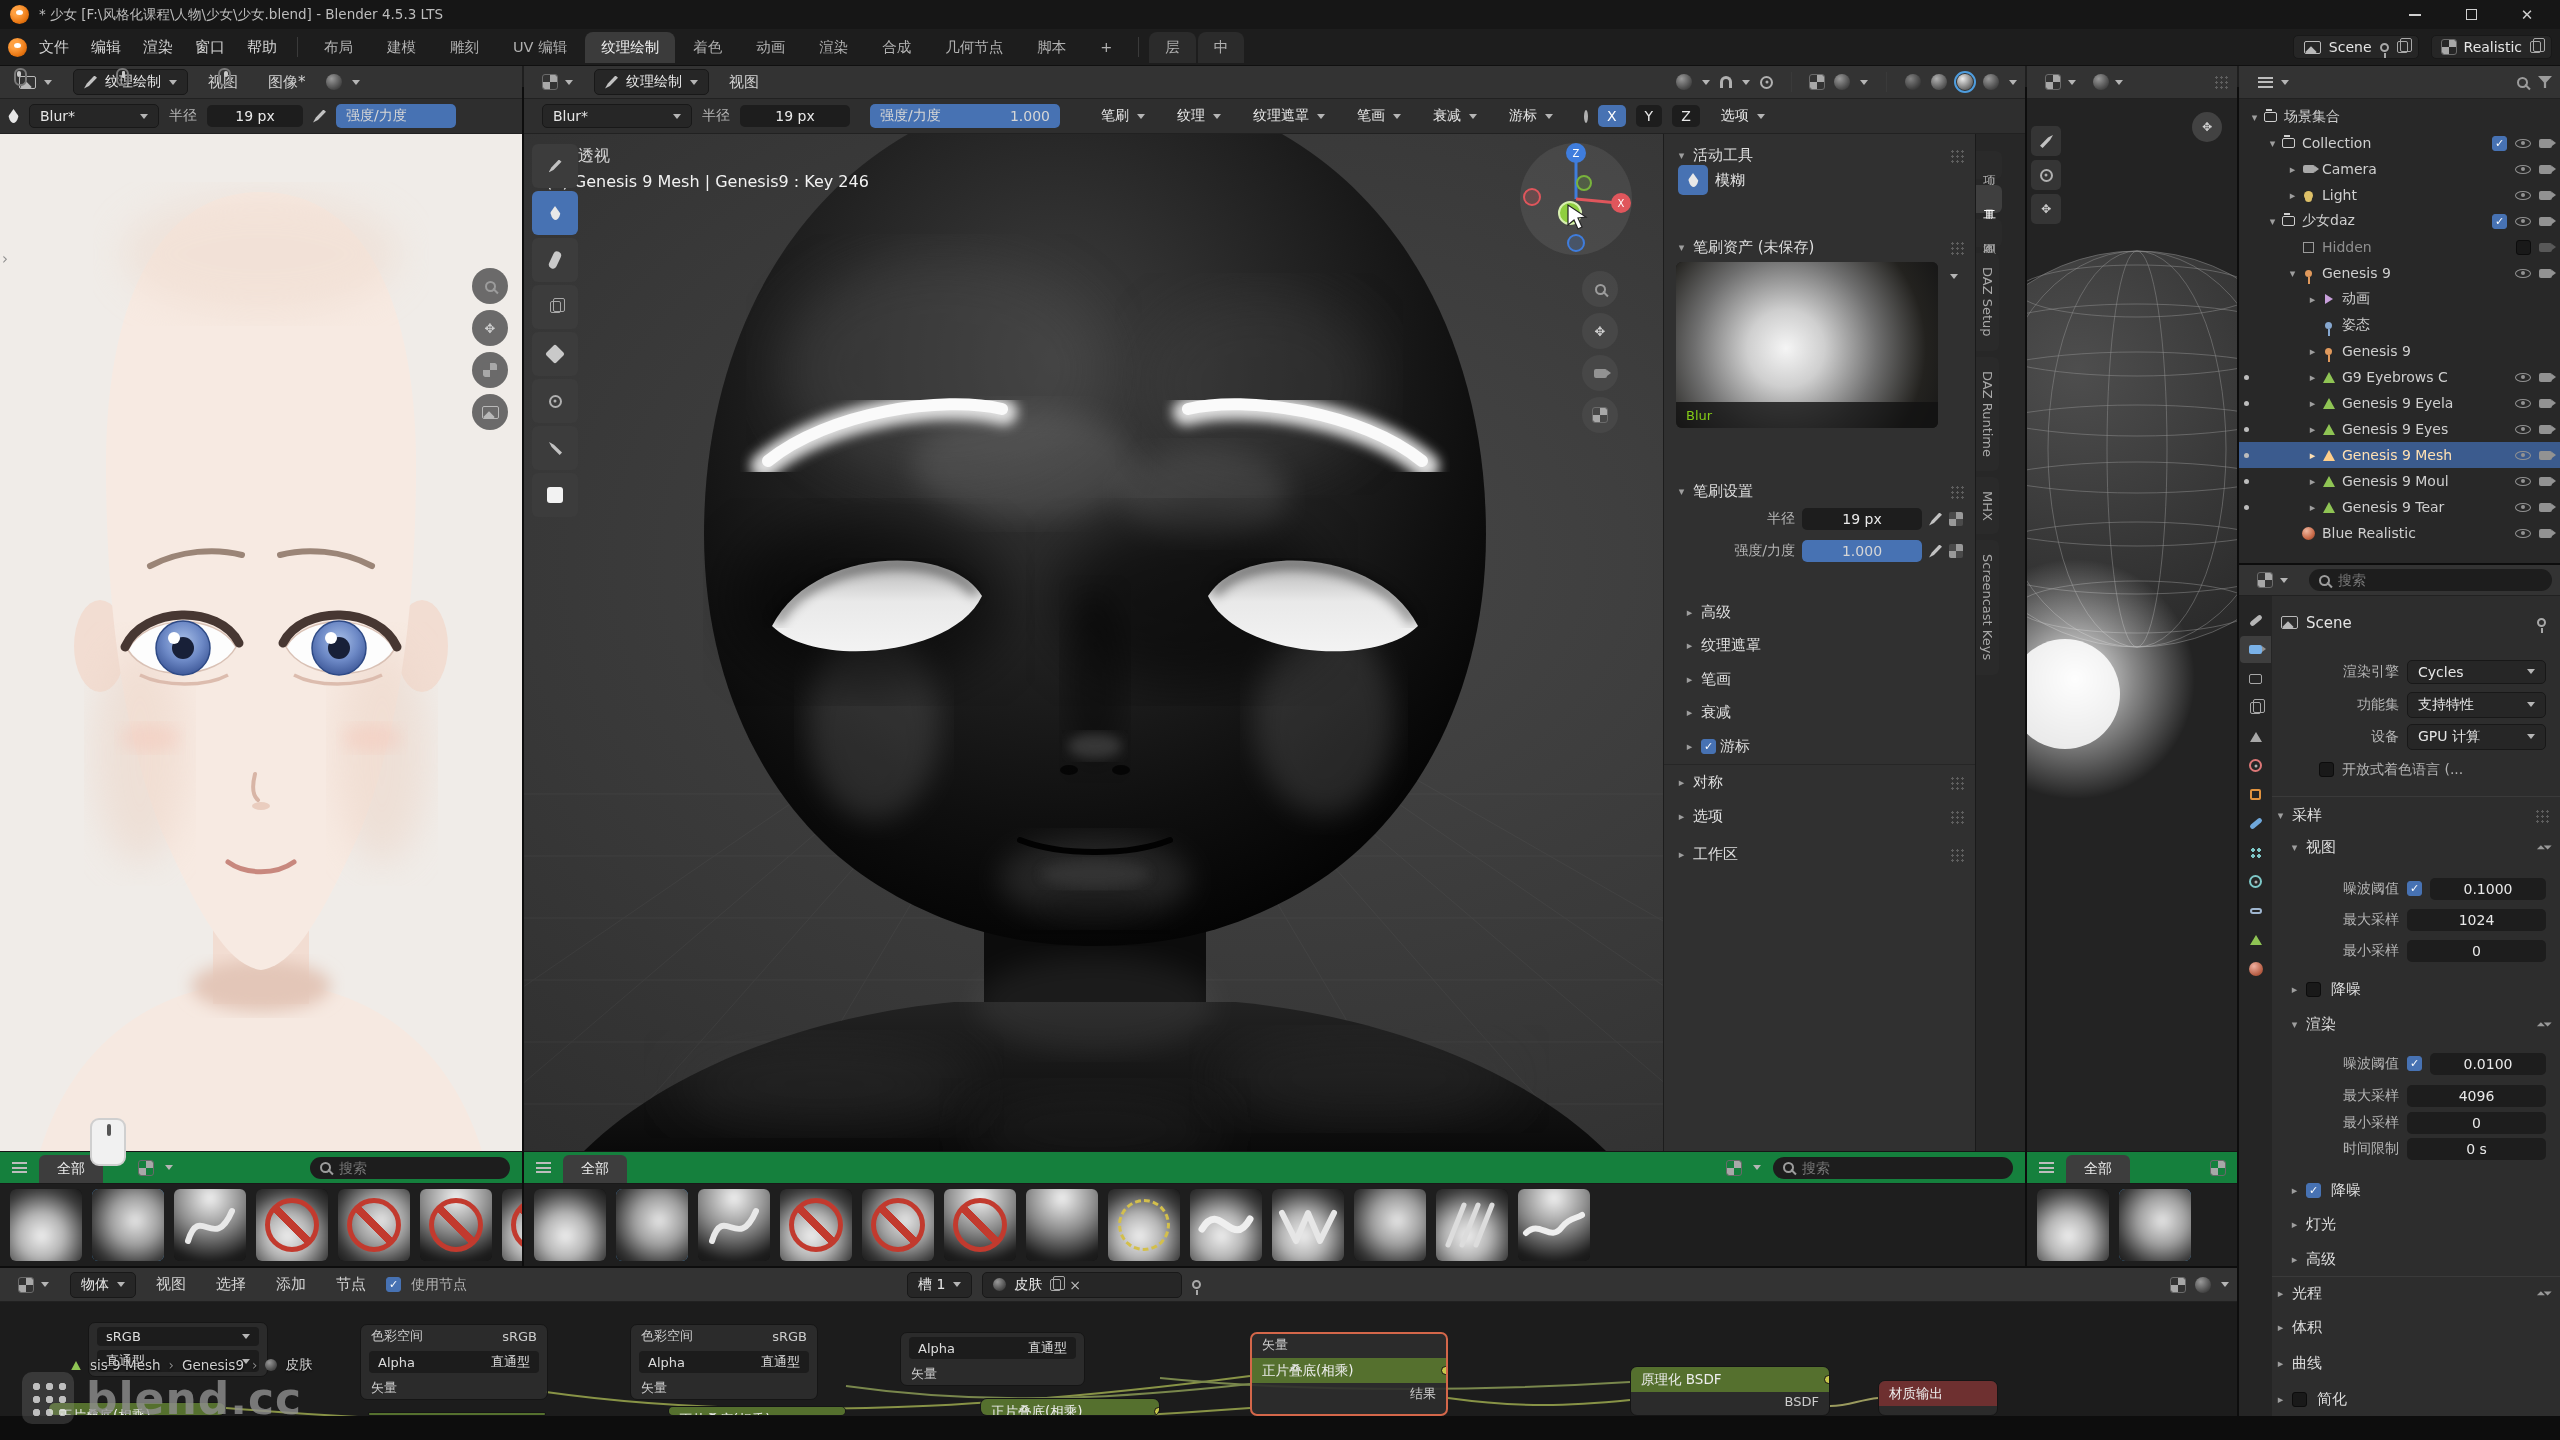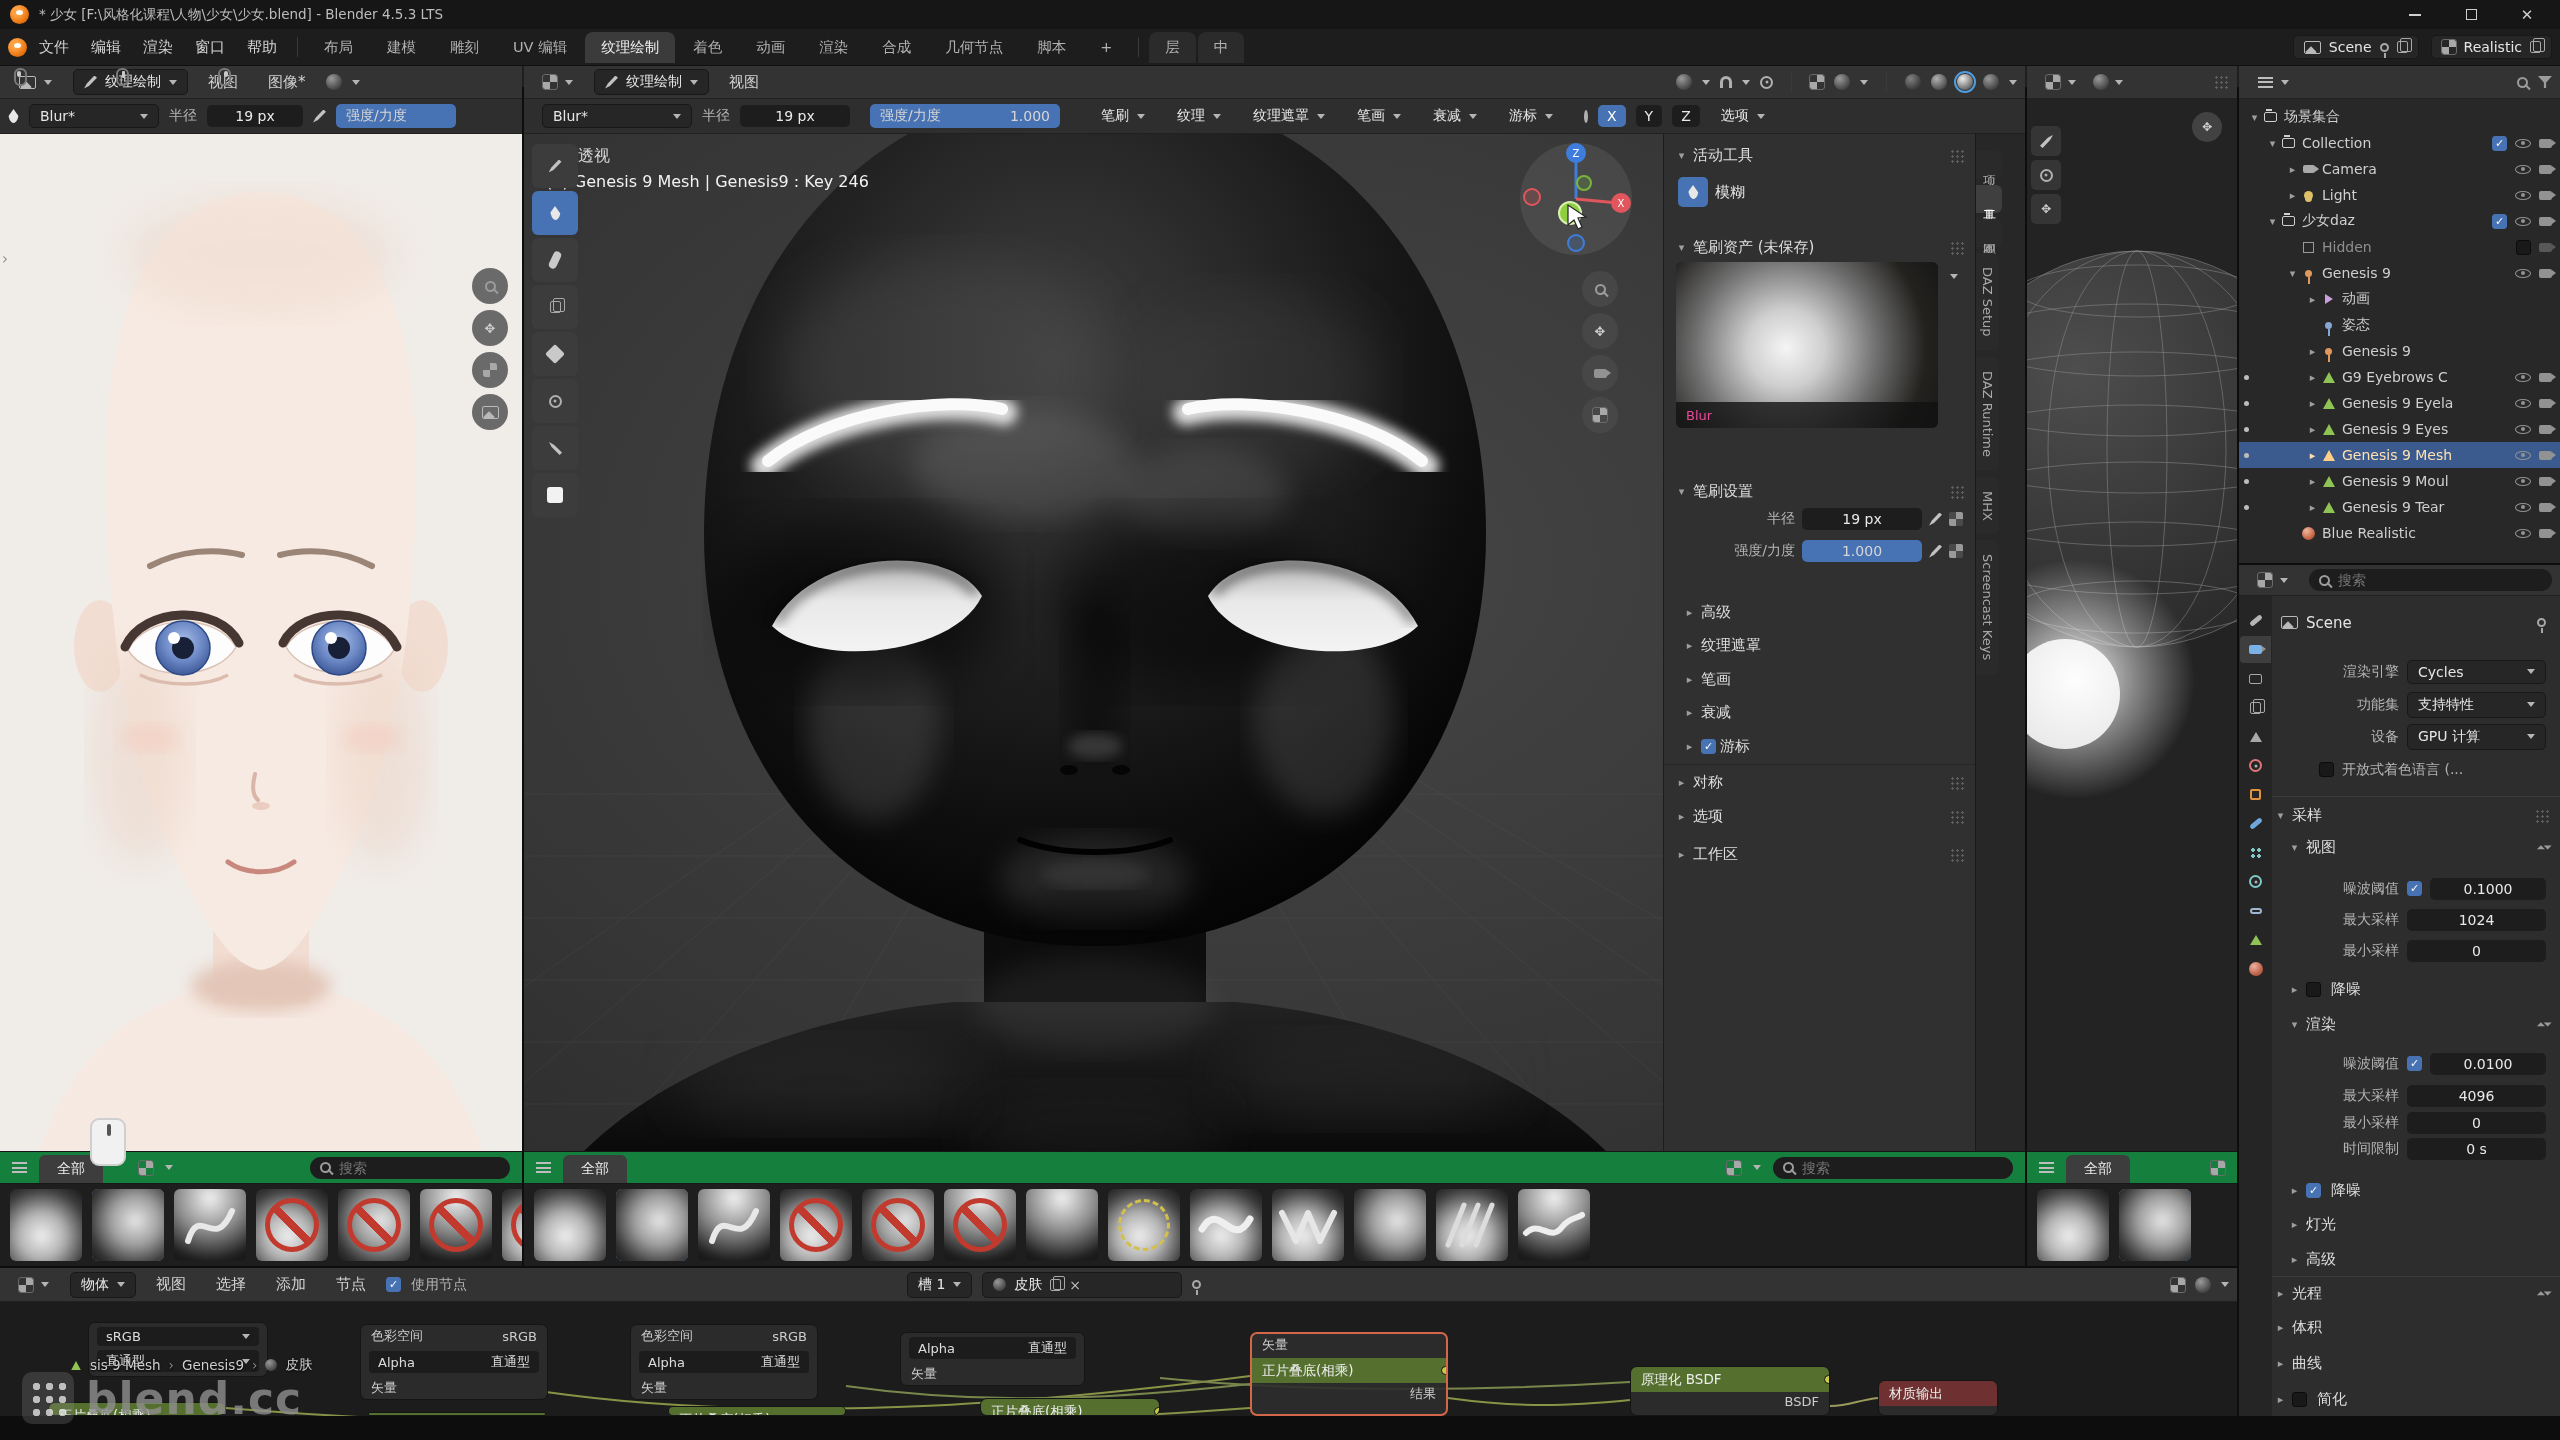--- a/index.html
+++ b/index.html
@@ -536,34 +536,34 @@
   <div class="circbtn" style="left:1058px;top:331px">
       <span class="i-grid4"></span>
     </div>
 
   <div class="abs" style="left:1139px;top:68px;width:312px;height:1017px;background:#303030;border-left:1px solid #1c1c1c">
     <div class="np-h" style="position:absolute;top:8px;left:0;right:0">
         <span class="tri">▾</span>
         <span>活动工具</span>
         <span class="grip"></span>
       </div>
-    <div class="np-row" style="top:44px">
+    <div class="np-row" style="top:32px">
       <span style="width:30px;height:30px;background:#4772b3;border-radius:5px;display:inline-flex;align-items:center;justify-content:center">
           <span class="i-drop"></span>
         </span>
       <span style="color:#e2e2e2">模糊</span>
     </div>
     <div class="np-h" style="position:absolute;top:100px;left:0;right:0">
         <span class="tri">▾</span>
         <span>笔刷资产 (未保存)</span>
         <span class="grip"></span>
       </div>
     <div class="abs" style="left:12px;top:128px;width:262px;height:166px;background:#191919;border-radius:6px;overflow:hidden">
       <div style="position:absolute;inset:0;background:radial-gradient(circle at 42% 52%,#f5f5f5 0%,#cfcfcf 22%,#6f6f6f 52%,#23221f 80%,#171717 100%)"></div>
-      <div style="position:absolute;left:0;right:0;bottom:0;height:26px;background:#111111cc;display:flex;align-items:center;padding:12px 10px;font-size:13px;color:#ec4899">Blur</div>
+      <div style="position:absolute;left:0;right:0;bottom:0;height:26px;background:#111111cc;display:flex;align-items:center;padding:12px 10px;font-size:13px;color:#84cc16">Blur</div>
     </div>
     <span class="car abs" style="left:286px;top:140px"></span>
     <div class="np-h" style="position:absolute;top:344px;left:0;right:0">
         <span class="tri">▾</span>
         <span>笔刷设置</span>
         <span class="grip"></span>
       </div>
     <div class="np-row" style="top:371px">
       <span class="lab">半径</span>
       <div class="field" style="width:120px">

